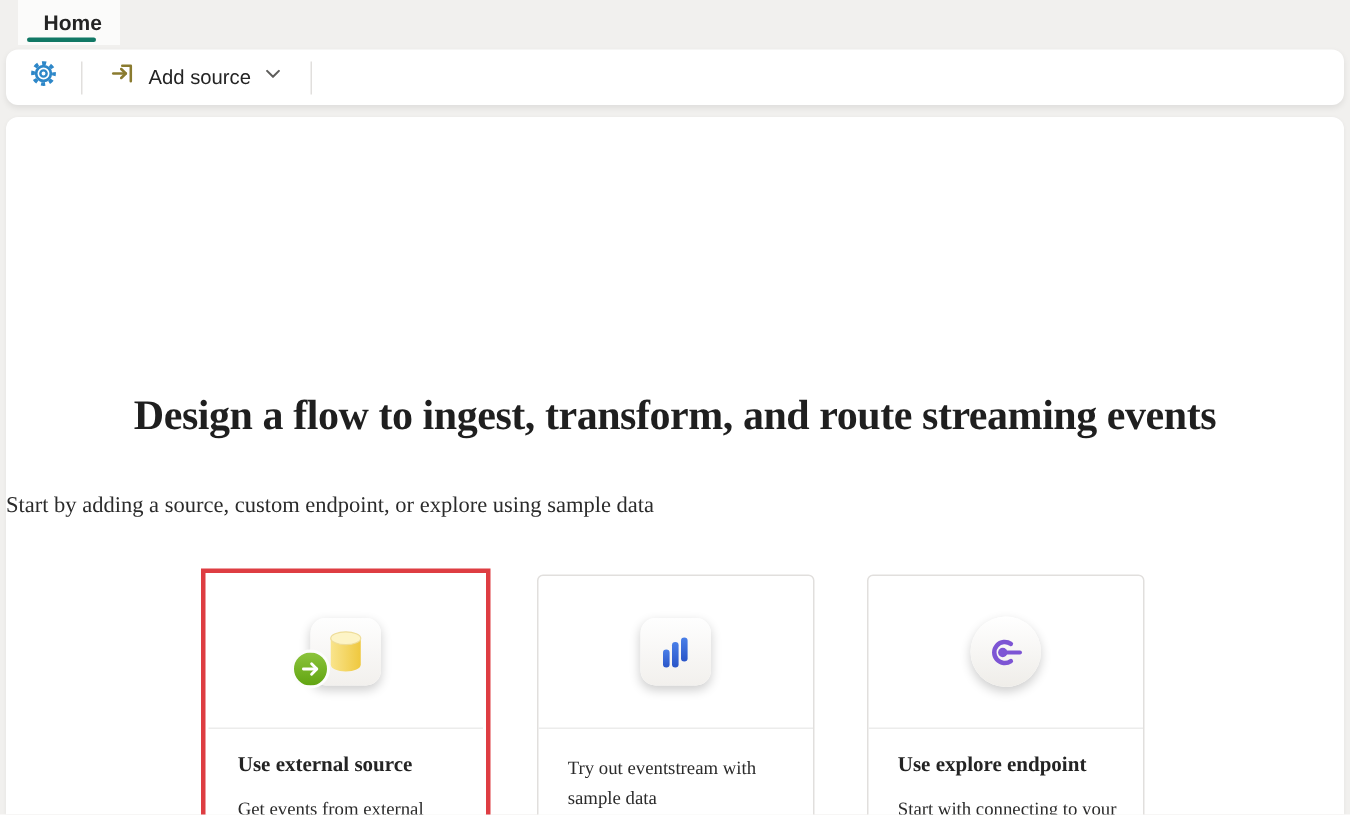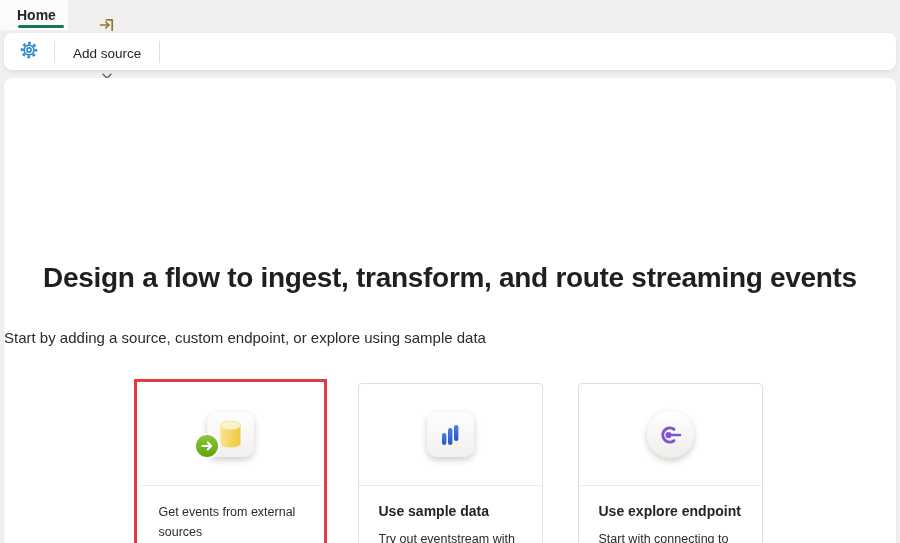--- a/index.html
+++ b/index.html
@@ -6,40 +6,40 @@
   html,body { width:900px; height:543px; }
   body {
     font-family:"Liberation Sans","DejaVu Sans",sans-serif;
     background:#f1f0ee; overflow:hidden; position:relative;
     color:#242424;
   }
   .page { position:absolute; inset:0; }
 
   
   .tabbar { position:absolute; left:0; top:0; right:0; height:31px; background:#f1f0ee; }
-  .tab { position:absolute; left:0; top:0; height:30px; width:68px;
+  .tab { position:absolute; left:12px; top:0; height:30px; width:68px;
          background:#fbfbfa; display:flex; align-items:center; padding-left:17px;
          font-size:14px; font-weight:700; color:#242424; cursor:pointer; }
   .tab-underline { position:absolute; left:18px; top:25px; width:46px; height:3px;
          background:#117865; border-radius:2px; }
 
   
   .toolbar { position:absolute; left:4px; right:4px; top:33px; height:37px;
          background:#ffffff; border-radius:8px; box-shadow:0 2px 4px rgba(0,0,0,.08);
          display:flex; align-items:center; padding:0 8px; }
   .tool-btn { display:flex; align-items:center; justify-content:center;
-         height:28px; border-radius:4px; cursor:pointer;flex-direction:column; }
+         height:28px; border-radius:4px; cursor:pointer; }
   .gear-btn { width:34px; }
   .toolbar-sep { width:1px; height:22px; background:#e1dfdd; margin:0 8px; }
   .add-source-btn { gap:8px; padding:0 10px; }
   .add-source-label { font-size:13.5px; color:#242424; }
 
   
   .main { position:absolute; left:4px; right:4px; top:78px; bottom:0;
-         background:#ffffff; border-radius:8px 8px 0 0; box-shadow:0 1px 3px rgba(0,0,0,.05); }
+         background:#ffffff; border-radius:8px 8px 0 0; box-shadow:0 1px 3px rgba(0,0,0,.05);font-family:Liberation Serif, serif; }
   .hero-title { position:absolute; left:0; right:0; top:184px; text-align:center;
          font-size:28px; font-weight:600; letter-spacing:-0.3px; color:#1f1f1f; }
   .hero-subtitle { position:absolute; left:0; right:0; top:251px; 
          font-size:15px; color:#2b2b2b; }
 
   
   .cards { position:absolute; left:0; right:0; top:305px;
          display:flex; justify-content:center; align-items:flex-start; gap:35px; }
   .card { width:185px; height:188px; background:#fff; border:1px solid #e1dfdd;
          border-radius:4px; display:flex; flex-direction:column; cursor:pointer; }
@@ -127,20 +127,21 @@
             </svg>
             <div class="badge-green">
               <svg width="16" height="16" viewBox="0 0 22 22" fill="none">
                 <path d="M4.5,11 H16.5" stroke="#ffffff" stroke-width="2.6" stroke-linecap="round"></path>
                 <path d="M12,6.2 L16.8,11 L12,15.8" stroke="#ffffff" stroke-width="2.6" stroke-linecap="round" stroke-linejoin="round"></path>
               </svg>
             </div>
           </div>
         </div>
         <div class="card-body">
+          <div class="card-title">Use external source</div>
           <div class="card-desc">Get events from external sources</div>
         </div>
       </div>
 
       <div class="card">
         <div class="card-icon-area">
           <div class="tile-sq">
             <svg width="26" height="28" viewBox="0 0 26 28">
               <defs>
                 <linearGradient id="barBlue" x1="0" y1="0" x2="0" y2="1">
@@ -148,21 +149,20 @@
                   <stop offset="1" stop-color="#2a55c8"></stop>
                 </linearGradient>
               </defs>
               <rect x="5" y="12" width="4.4" height="12" rx="2.2" fill="url(#barBlue)"></rect>
               <rect x="11" y="7" width="4.4" height="17" rx="2.2" fill="url(#barBlue)"></rect>
               <rect x="17" y="4" width="4.4" height="16" rx="2.2" fill="url(#barBlue)"></rect>
             </svg>
           </div>
         </div>
         <div class="card-body">
-          <div class="card-title">Use sample data</div>
           <div class="card-desc">Try out eventstream with sample data</div>
         </div>
       </div>
 
       <div class="card">
         <div class="card-icon-area">
           <div class="tile-circle">
             <svg width="25" height="24" viewBox="0 0 25 24" fill="none">
               <path d="M15.9,6.3 A7,7 0 1 0 15.9,17.7" stroke="#7d55d4" stroke-width="3" stroke-linecap="round"></path>
               <circle cx="10.5" cy="12" r="3.1" fill="#7d55d4"></circle>

